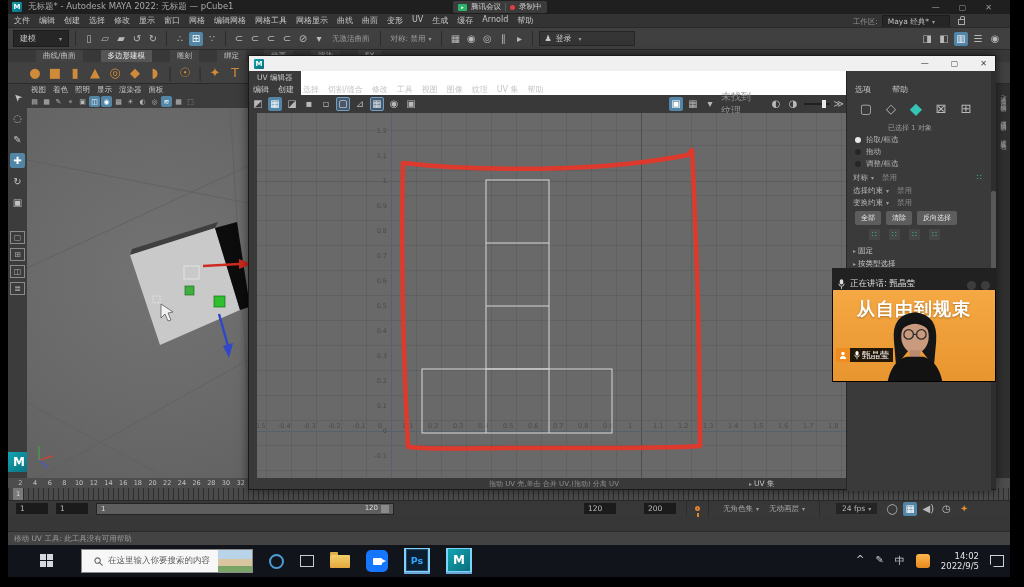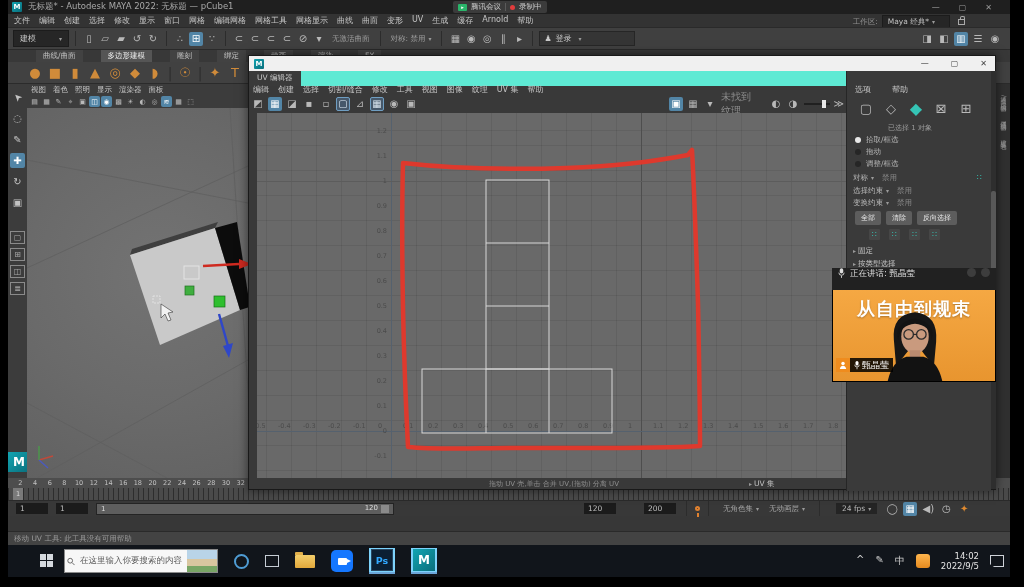--- a/index.html
+++ b/index.html
@@ -90,21 +90,21 @@
 #melrow{left:0;top:516px;width:1002px;height:15px;background:#2f2f2f;display:flex;align-items:center}
 #mel-label{background:#3d3d3d;color:#9a9a9a;font-size:7.5px;padding:2px 8px;margin-left:2px}
 .melfield{background:#0d0d0d;height:11px}
 #helprow{left:0;top:531px;width:1002px;height:14px;background:#434343;display:flex;align-items:center;border-top:1px solid #2a2a2a}
 #helprow span{font-size:7.5px;color:#9a9a9a;margin-left:6px}
 
 
 #taskbar{left:0;top:545px;width:1002px;height:32px;background:#11151b;display:flex;align-items:center}
 #start{margin-left:32px;width:14px;height:14px;display:grid;grid-template-columns:6px 6px;grid-template-rows:6px 6px;gap:1px}
 #start i{background:#d5d9de}
-#searchbox{margin-left:10px;width:154px;height:24px;background:#f7f7f7;border:1px solid #8a8a8a;display:flex;align-items:center;padding-left:2px;gap:5px}
+#searchbox{margin-left:27px;width:172px;height:24px;background:#f7f7f7;border:1px solid #8a8a8a;display:flex;align-items:center;padding-left:12px;gap:5px}
 #searchbox .ph{font-size:8.5px;color:#5a5a5a;white-space:nowrap;flex:1}
 #searchbox .thumb{width:34px;height:22px;background:linear-gradient(180deg,#b9d4e8 0 40%,#d9c6a0 40% 72%,#78a565 72% 100%)}
 .tb-ic{margin-left:16px;display:flex;align-items:center;justify-content:center}
 .circ{width:15px;height:15px;border:2px solid #4f9cd4;border-radius:50%}
 .tview{width:14px;height:12px;border:1.5px solid #c5ccd4}
 .folder{width:20px;height:13px;background:linear-gradient(180deg,#f3ce6b,#e2a83b);border-radius:1px;position:relative}
 .folder::before{content:"";position:absolute;left:0;top:-3px;width:8px;height:3px;background:#e2b04b;border-radius:1px 1px 0 0}
 .appbox{width:26px;height:26px;display:flex;align-items:center;justify-content:center;border-bottom:2px solid #6ca6d9}
 .appbox.lit{background:#7dd3fc}
 .meetapp{width:22px;height:22px;background:#1577ff;border-radius:5px;display:flex;align-items:center;justify-content:center}
@@ -115,21 +115,21 @@
 #tray{position:absolute;right:0;top:0;height:32px;display:flex;align-items:center;gap:11px;padding-right:6px}
 #tray .g{font-size:10px;color:#ccc}
 .orangeapp{width:14px;height:14px;border-radius:3px;background:linear-gradient(180deg,#ffb54d,#e58a1f)}
 #clock{text-align:right;font-size:8.5px;color:#e6e6e6;line-height:10px}
 .notif{width:14px;height:12px;border:1px solid #cfd3d9;clip-path:polygon(0 0,100% 0,100% 100%,30% 100%,0 78%)}
 
 
 #uvwin{left:240px;top:55px;width:748px;height:435px;background:#393939;border:1px solid #191919;box-shadow:0 0 10px rgba(0,0,0,.55);z-index:3}
 #uvw-title{position:absolute;left:0;top:0;width:746px;height:15px;background:#f0f0f0;display:flex;align-items:center;padding-left:5px}
 #uvw-title .winctl{color:#444;right:8px;gap:22px}
-#uvw-tabs{position:absolute;left:0;top:15px;width:746px;height:15px;background:#5eead4;display:flex}
+#uvw-tabs{position:absolute;left:0;top:15px;width:746px;height:24px;background:#ffffff;display:flex}
 .uvtab{background:#3a3a3a;color:#c8c8c8;font-size:7.5px;padding:2px 8px;margin-right:2px}
 #uvw-menus{position:absolute;left:4px;top:28px;height:11px;display:flex;align-items:center}
 #uvw-toolbar{position:absolute;left:2px;top:39px;width:592px;height:17px;display:flex;align-items:center;gap:3px}
 #uvw-toolbar .rgt{position:absolute;left:418px;display:flex;align-items:center;gap:4px}
 .uv-txt{font-size:10px;color:#8c8c8c}
 .mini-slider{position:relative;width:42px;height:2px;background:#202020}
 .mini-slider .h{position:absolute;left:18px;top:-3px;width:4px;height:8px;background:#e8e8e8}
 
 #uvcanvas{position:absolute;left:8px;top:57px;width:589px;height:365px;background:#696969;overflow:hidden;
   background-image:repeating-linear-gradient(90deg,rgba(0,0,0,.08) 0 1px,transparent 1px 25px),
@@ -169,27 +169,27 @@
 .tk-section::before{content:"▸ ";font-size:6px;color:#999}
 #tk-scroll{position:absolute;left:742px;top:15px;width:5px;height:418px;background:#2e2e2e}
 #tk-scroll .thumb{position:absolute;left:0;top:120px;width:5px;height:85px;background:#585858;border-radius:2px}
 
 
 #righttabs{left:988px;top:84px;width:14px;height:394px;background:#303030;z-index:2;display:flex;flex-direction:column;align-items:center;padding-top:8px;gap:14px}
 #righttabs span{writing-mode:vertical-rl;font-size:6px;color:#8f8f8f;letter-spacing:1px}
 
 
 #meeting{left:824px;top:268px;width:164px;height:114px;background:#000;z-index:6}
-#meet-head{position:absolute;left:0;top:0;width:164px;height:22px;background:#212121;display:flex;align-items:flex-start;padding:0 6px;gap:5px}
+#meet-head{position:absolute;left:0;top:0;width:164px;height:22px;background:#212121;display:flex;align-items:flex-end;padding:0 6px;gap:5px}
 #meet-head .txt{font-size:8.5px;color:#dedede;flex:1}
 #meet-head .blob{width:9px;height:9px;border-radius:50%;background:#3d3d3d}
 #meet-video{position:absolute;left:1px;top:22px;width:162px;height:91px;background:linear-gradient(180deg,#f5a843,#e8952f);overflow:hidden}
 #slide-text{position:absolute;left:0;top:7px;width:162px;text-align:center;font-size:18px;font-weight:900;color:#fff;
   text-shadow:0 1px 2px rgba(0,0,0,.3);letter-spacing:1px;white-space:nowrap}
-#badge{position:absolute;left:3px;bottom:9px;display:flex;align-items:flex-end}
+#badge{position:absolute;left:3px;bottom:19px;display:flex;align-items:flex-end}
 #badge .pbox{width:14px;height:14px;background:#ef8c1e;display:flex;align-items:center;justify-content:center}
 #badge .nbox{height:14px;background:rgba(0,0,0,.85);color:#fff;font-size:9px;display:flex;align-items:center;padding:0 4px;gap:2px}
 svg{display:block}
 </style>
 </head>
 <body>
 
 <div id="content">
 
   <div id="titlebar" class="abs">

